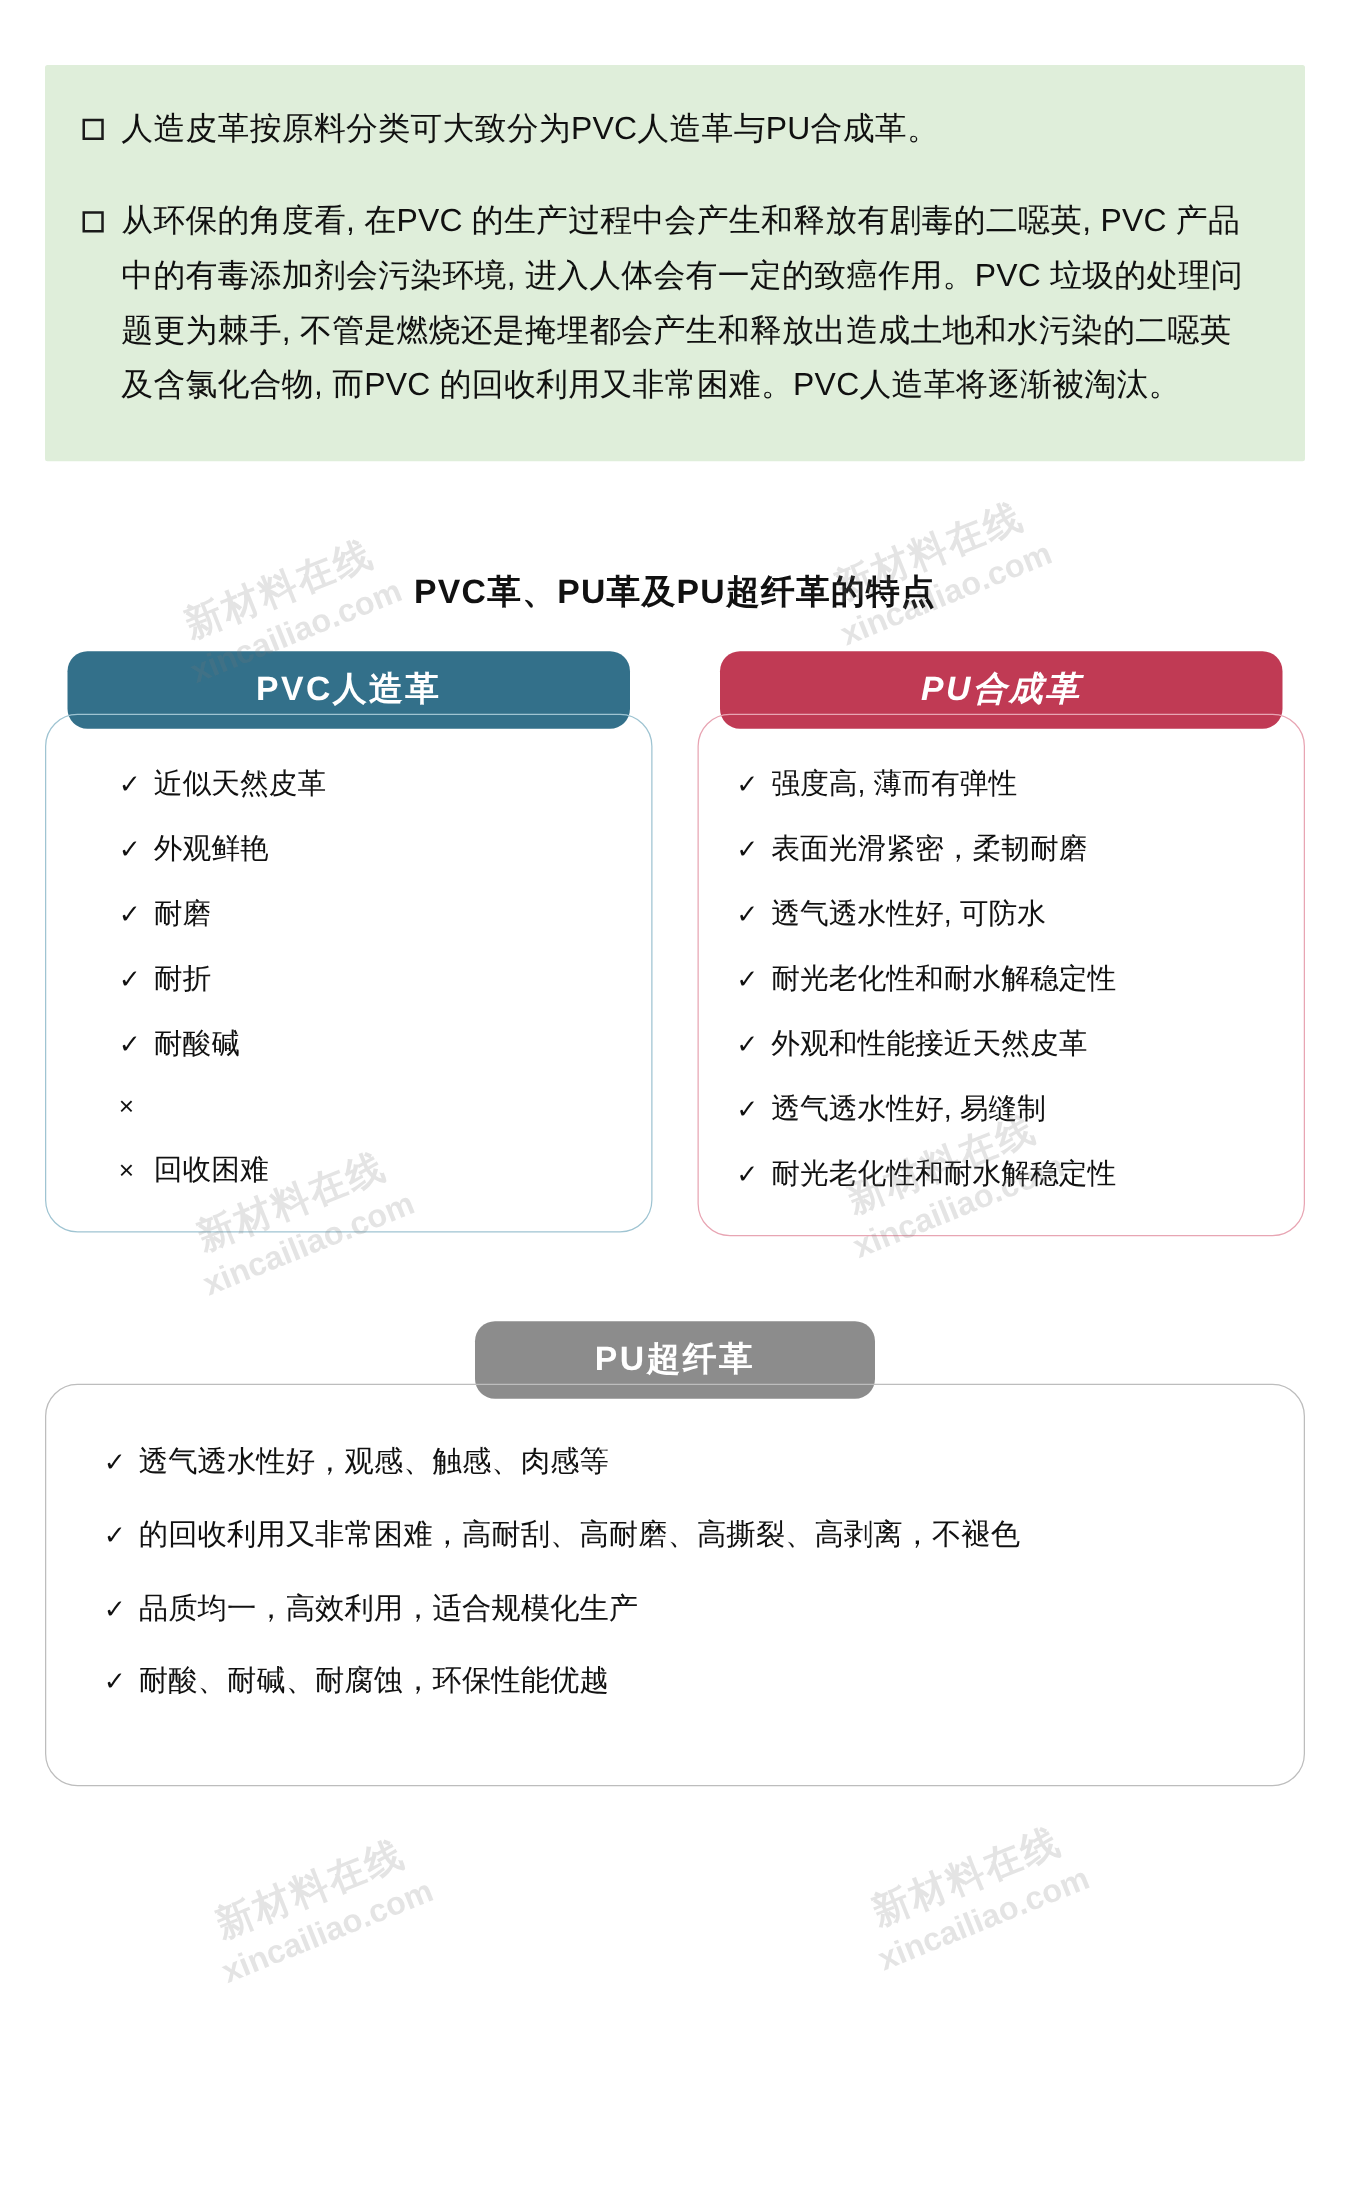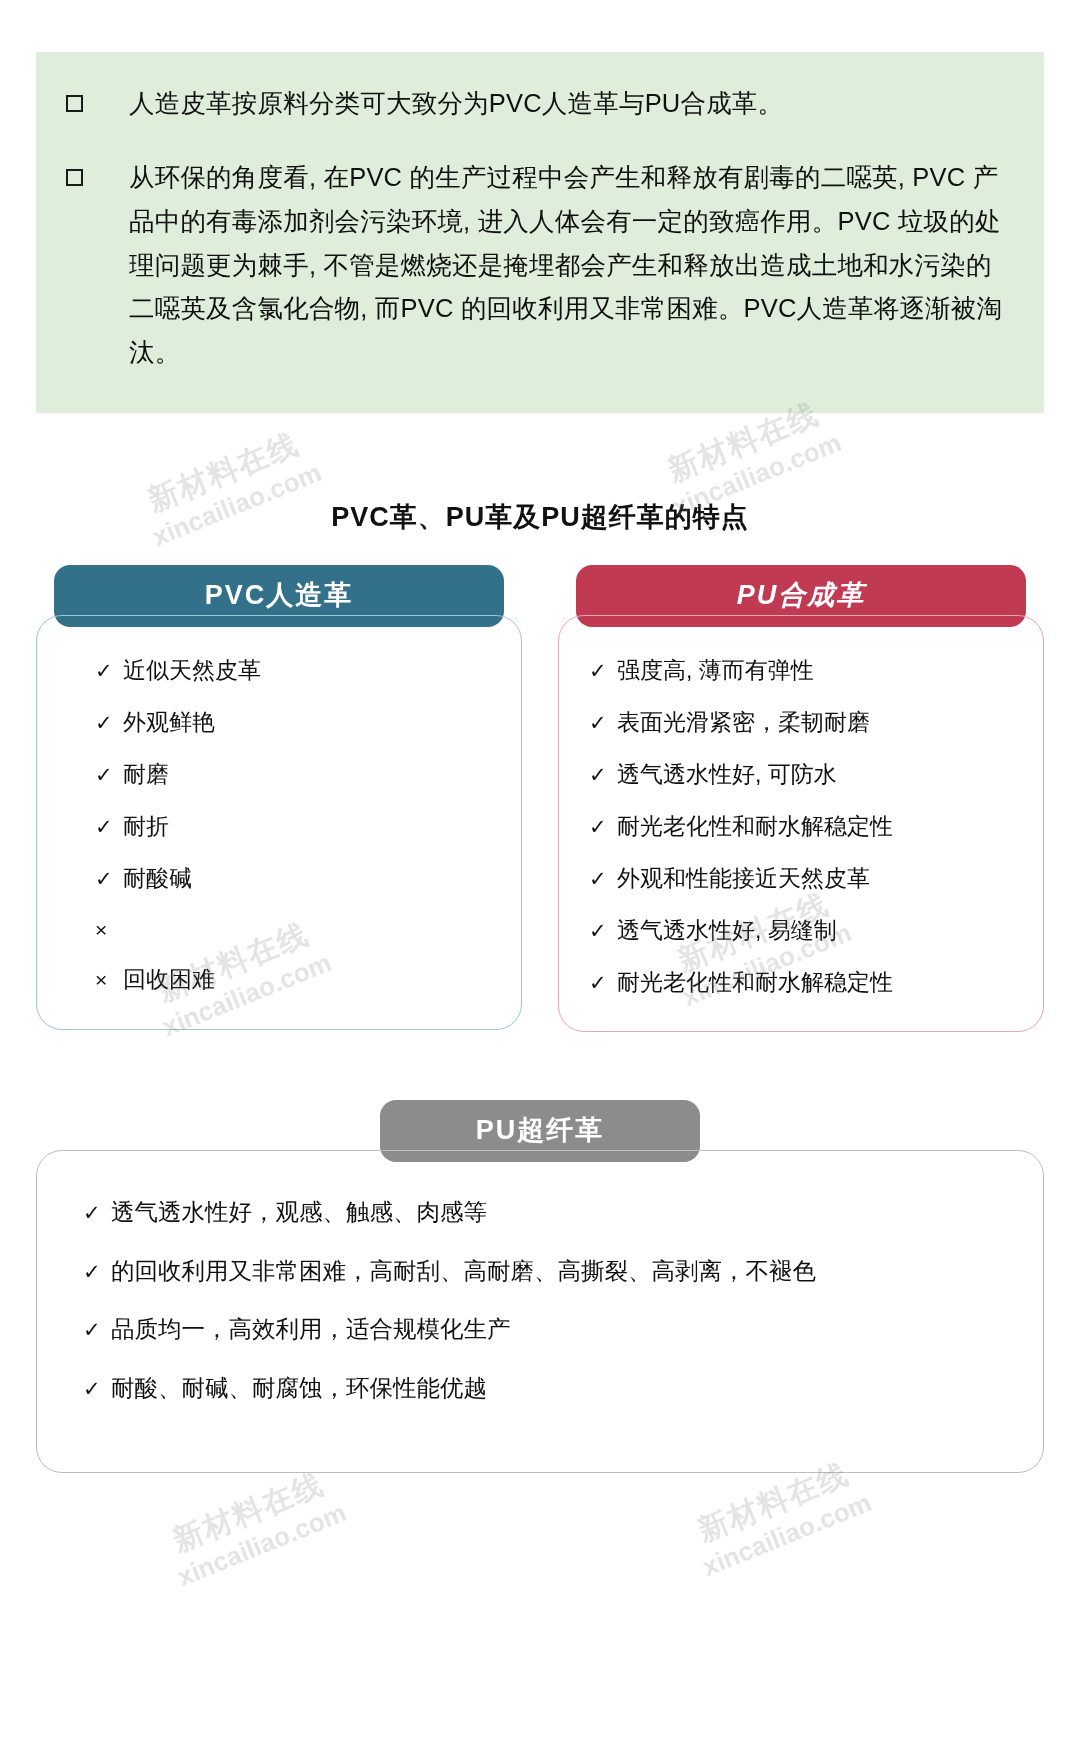--- a/index.html
+++ b/index.html
@@ -28,21 +28,20 @@
     margin-top: 52px;
     background: #dfeeda;
     border-radius: 2px;
     padding: 30px 34px 34px 30px;
     box-sizing: border-box;
   }
   .note-item {
     display: flex;
     align-items: flex-start;
     margin-bottom: 30px;
-    gap: 32px;
   }
   .note-item:last-child { margin-bottom: 4px; }
   .note-bullet {
     flex: 0 0 auto;
     width: 17px;
     height: 17px;
     border: 2px solid #1a1a1a;
     margin-top: 13px;
     margin-right: 14px;
     box-sizing: border-box;

